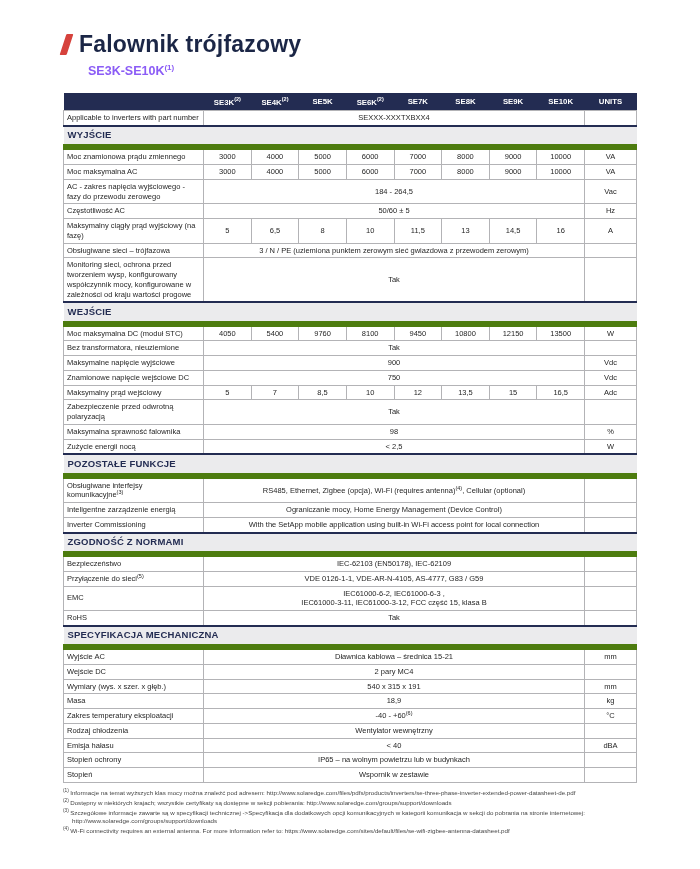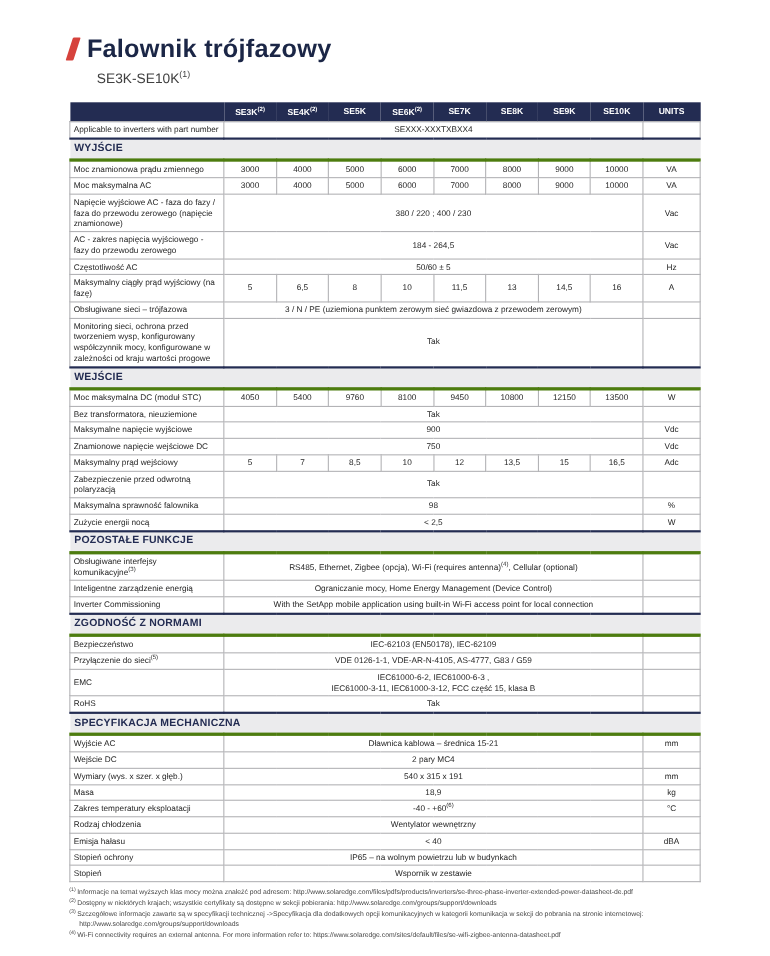--- a/index.html
+++ b/index.html
@@ -8,33 +8,33 @@
     --grid:#b3b3b6;
     --ink:#262626;
   }
   html,body{margin:0;padding:0;background:#ffffff;}
   body{width:700px;height:869px;font-family:"Liberation Sans", sans-serif;overflow:hidden;}
   .page{box-sizing:border-box;width:648px;height:869px;padding:30px 63px 0 63px;}
 
   .title-row{display:flex;align-items:center;gap:9px;height:28px;}
   .slash{width:7px;height:21px;background:var(--red);transform:skewX(-18deg);border-radius:1px;flex:0 0 auto;}
   h1{font-size:23px;line-height:26px;color:#1b2646;font-weight:600;margin:0;letter-spacing:.2px;}
-  .subtitle{margin:5px 0 0 25px;font-size:12.5px;color:#404040;}
+  .subtitle{margin:5px 0 0 25px;font-size:12.5px;color:#8b5cf6;font-weight:bold;}
   .subtitle sup{font-size:8px;}
 
   table{border-collapse:collapse;table-layout:fixed;width:574px;margin-top:15px;}
   col.c-attr{width:140px;}
   col.c-unit{width:52px;}
   thead th{background:var(--navy);color:#fff;font-size:7.8px;font-weight:bold;height:17px;padding:0 2px;text-align:center;border:none;}
   thead th sup{font-size:5.5px;}
   td{border:1px solid var(--grid);font-size:7.5px;line-height:1.3;color:var(--ink);padding:2px 3px;vertical-align:middle;}
   td.attr{text-align:left;margin-left:28px;}
   td.val,td.spanv,td.unit{text-align:center;}
   td sup{font-size:5.5px;line-height:0;}
-  tr.section td{background:#ebebed;border-left:none;border-right:none;border-top:2px solid var(--navy);border-bottom:3px solid #4d7c0f;color:var(--navy);font-weight:bold;font-size:9.5px;padding:2.5px 4px;letter-spacing:.2px;}
+  tr.section td{background:#ebebed;border-left:none;border-right:none;border-top:2px solid var(--navy);border-bottom:6px solid #4d7c0f;color:var(--navy);font-weight:bold;font-size:9.5px;padding:2.5px 4px;letter-spacing:.2px;}
 
   .footnotes{width:600px;margin-top:5px;font-size:6.2px;color:#454545;line-height:1.3;}
   .fn{padding-left:9px;text-indent:-9px;margin-bottom:1px;}
   .fn sup{font-size:4.8px;}
 </style>
 </head>
 <body>
 
 <div class="page">
 
@@ -99,25 +99,20 @@
           <td class="val">4000</td>
           <td class="val">5000</td>
           <td class="val">6000</td>
           <td class="val">7000</td>
           <td class="val">8000</td>
           <td class="val">9000</td>
           <td class="val">10000</td>
           <td class="unit">VA</td>
         </tr>
         <tr>
-          <td class="attr">Napięcie wyjściowe AC - faza do fazy / faza do przewodu zerowego (napięcie znamionowe)</td>
-          <td class="spanv" colspan="8">380 / 220 ; 400 / 230</td>
-          <td class="unit">Vac</td>
-        </tr>
-        <tr>
           <td class="attr">AC - zakres napięcia wyjściowego - fazy do przewodu zerowego</td>
           <td class="spanv" colspan="8">184 - 264,5</td>
           <td class="unit">Vac</td>
         </tr>
         <tr>
           <td class="attr">Częstotliwość AC</td>
           <td class="spanv" colspan="8">50/60 ± 5</td>
           <td class="unit">Hz</td>
         </tr>
         <tr>

